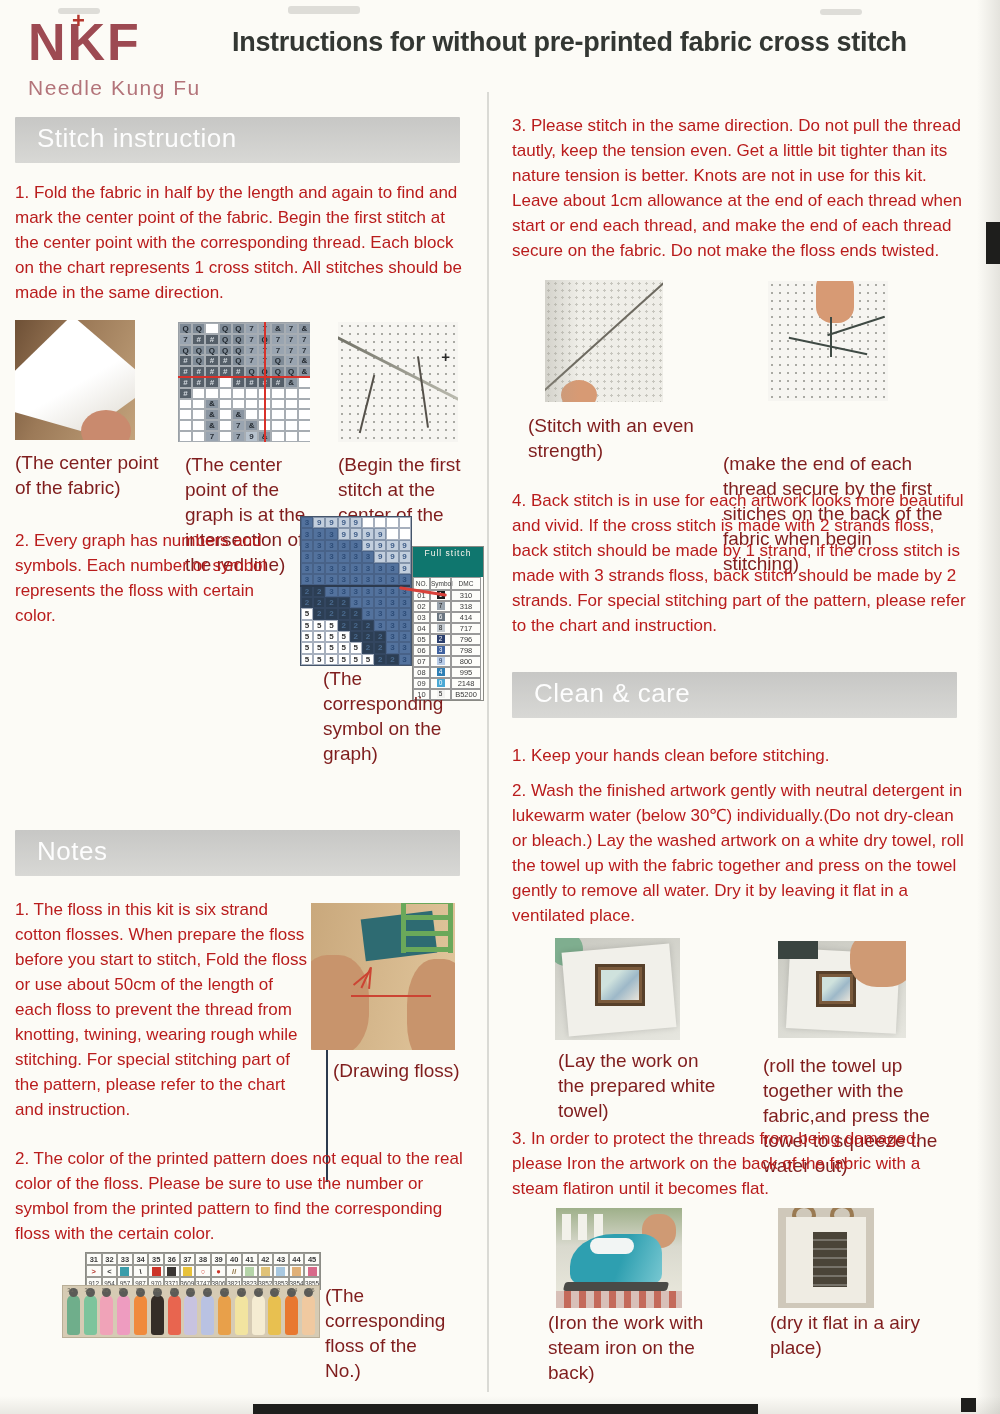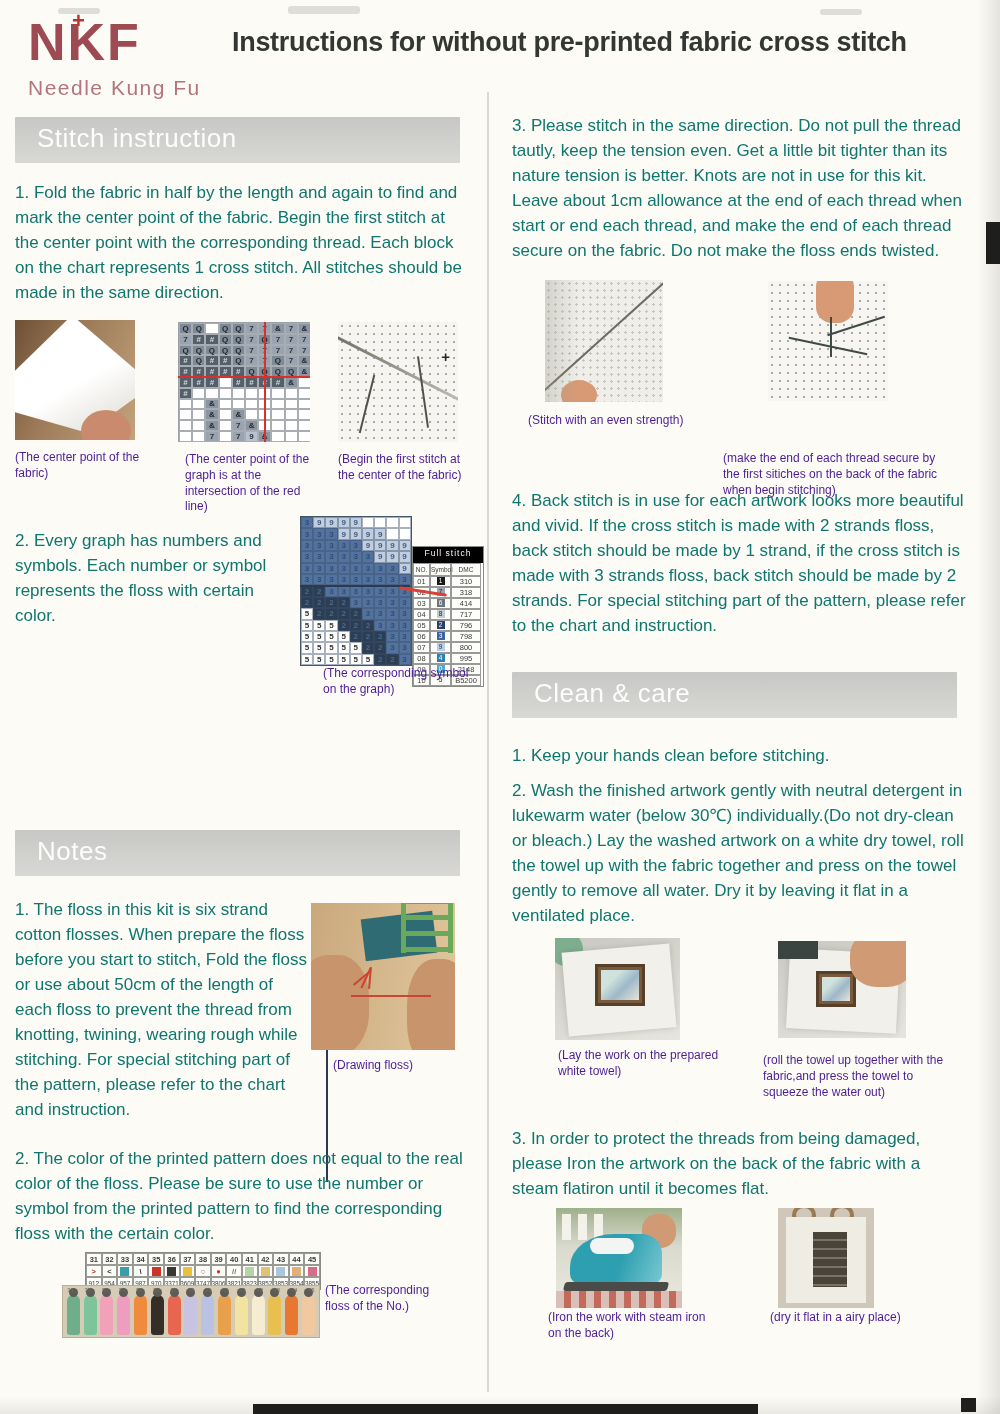--- a/index.html
+++ b/index.html
@@ -11,22 +11,22 @@
   .logo-word{font-weight:700;font-size:52px;color:#9d4a52;letter-spacing:2px;line-height:1;position:relative;}
   .logo-plus{position:absolute;top:-6px;left:44px;font-size:22px;color:#b5372e;font-weight:700;}
   .logo-sub{font-size:21px;color:#b3747a;letter-spacing:1.5px;margin-top:8px;}
   .page-title{left:232px;top:27px;width:715px;font-size:27px;font-weight:700;color:#333733;letter-spacing:-0.3px;}
   
   .band{height:46px;width:445px;background:linear-gradient(180deg,#c7c7c5,#d8d8d5);
         border-radius:1px;}
   .band span{display:block;padding:6px 0 0 22px;font-size:26px;color:rgba(255,255,255,0.95);
         font-weight:400;letter-spacing:0.5px;}
   
-  .para{font-size:17px;line-height:1.47;color:#0f766e;}
-  .cap{font-size:12px;line-height:1.32;color:#4c1d95;}
+  .para{font-size:17px;line-height:1.47;color:#b91c1c;}
+  .cap{font-size:19px;line-height:1.32;color:#7f1d1d;}
   
   .fig{position:absolute;overflow:hidden;background:#eee;}
   
   .fig-fold{background:linear-gradient(115deg,#6e5036 0%,#9c7a58 40%,#c3a37c 100%);}
   .fold-white{position:absolute;left:-10%;top:-6%;width:125%;height:100%;
       background:linear-gradient(150deg,#ffffff 55%,#dfdbd2 92%);
       clip-path:polygon(0 58%,46% 2%,100% 60%,56% 100%,0 80%);}
   .fold-finger{position:absolute;right:4px;bottom:-12px;width:50px;height:42px;border-radius:50%;background:#c98a6e;}
   
   .aida{background-color:#f6f5f1;background-image:radial-gradient(#a9a9a3 1.1px,transparent 1.35px);background-size:8px 8px;}
@@ -39,21 +39,21 @@
   .symgraph{display:grid;background:#fff;border:1px solid #9aa0a6;}
   .sg-cell{border:0.5px solid #a7adb3;font-size:8px;font-weight:700;display:flex;align-items:center;justify-content:center;}
   .redline{position:absolute;background:#d8312a;}
   
   .bluegraph{display:grid;border:1px solid #44546a;background:#fff;}
   .bg-cell{border:0.5px solid rgba(60,80,110,0.45);font-size:8px;font-weight:700;display:flex;align-items:center;justify-content:center;}
   .bg-vline{position:absolute;width:2px;background:#2c3a4e;}
   .bg-hline{position:absolute;height:2px;background:#2c3a4e;}
   
   .fstable{width:70px;border:1px solid #8a8a85;background:#fdfdfa;font-size:7.5px;}
-  .fst-title{height:16px;background:#000000;color:#fdf6ee;text-align:center;font-size:8.5px;line-height:13px;letter-spacing:1px;}
+  .fst-title{height:30px;background:#0f766e;color:#fdf6ee;text-align:center;font-size:8.5px;line-height:13px;letter-spacing:1px;}
   .fst-head,.fst-body{display:grid;grid-template-columns:17px 21px 30px;}
   .fst-hc{border:0.5px solid #999;text-align:center;font-size:6.5px;line-height:11px;height:11px;}
   .fst-c{border:0.5px solid #999;text-align:center;line-height:9px;height:9px;}
   .fst-sq{display:inline-block;width:8px;height:8px;font-size:6.5px;line-height:8px;vertical-align:top;}
   
   .red-arrow{position:absolute;height:3px;background:#d8413a;border-radius:2px;}
   
   .fig-floss{background:linear-gradient(100deg,#c9a87c,#e2c79d);}
   .floss-mat{position:absolute;left:52px;top:12px;width:72px;height:42px;background:#2e6b72;transform:rotate(-7deg);}
   .floss-tool{position:absolute;right:2px;top:-4px;width:42px;height:54px;

